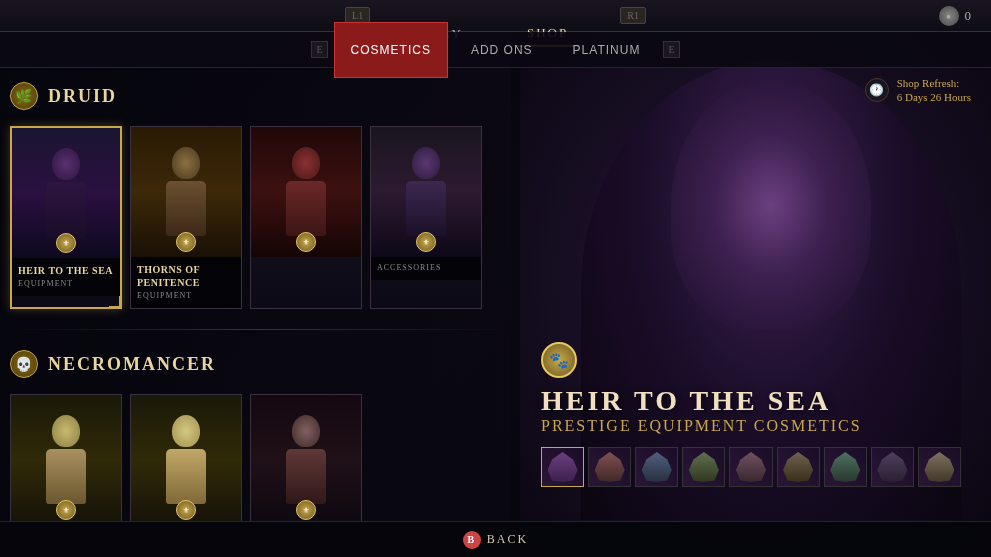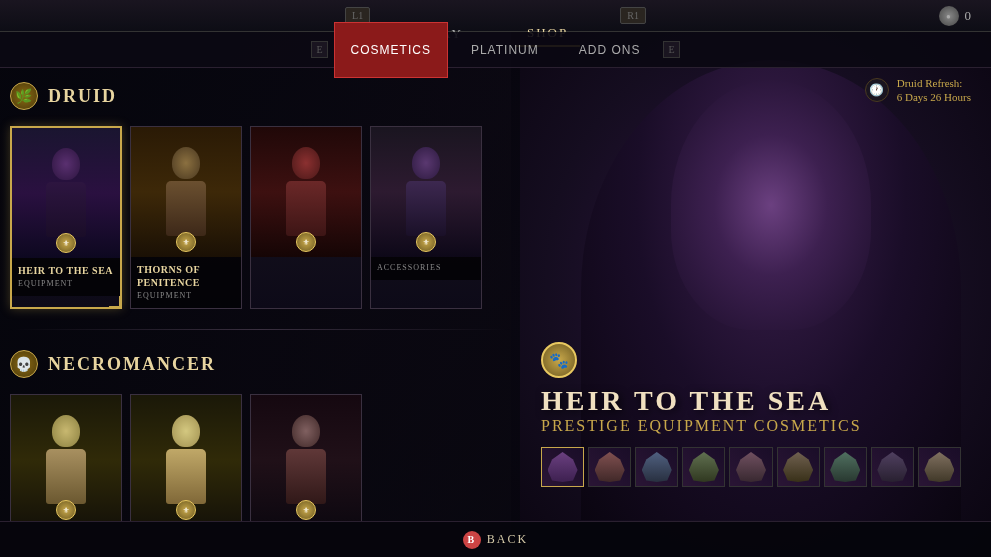--- a/index.html
+++ b/index.html
@@ -582,29 +582,29 @@
 
   <div class="platinum-count">
     <div class="plat-icon">●</div>
     <span>0</span>
   </div>
 </div>
 
 <div class="sec-nav">
   <span class="sec-btn-icon">E</span>
   <button class="sec-btn active">Cosmetics</button>
+  <button class="sec-btn">Add Ons</button>
   <button class="sec-btn">Platinum</button>
-  <button class="sec-btn">Add Ons</button>
   <span class="sec-btn-icon">E</span>
 </div>
 
 <div class="shop-refresh">
   <div class="refresh-icon">🕐</div>
   <div class="refresh-text">
-    <div>Druid Refresh:</div>
+    <div>Shop Refresh:</div>
     <div>6 Days 26 Hours</div>
   </div>
 </div>
 
 <div class="main-content">
 
   <div class="category-section">
     <div class="category-header">
       <div class="category-icon">🌿</div>
       <span class="category-name">Druid</span>

